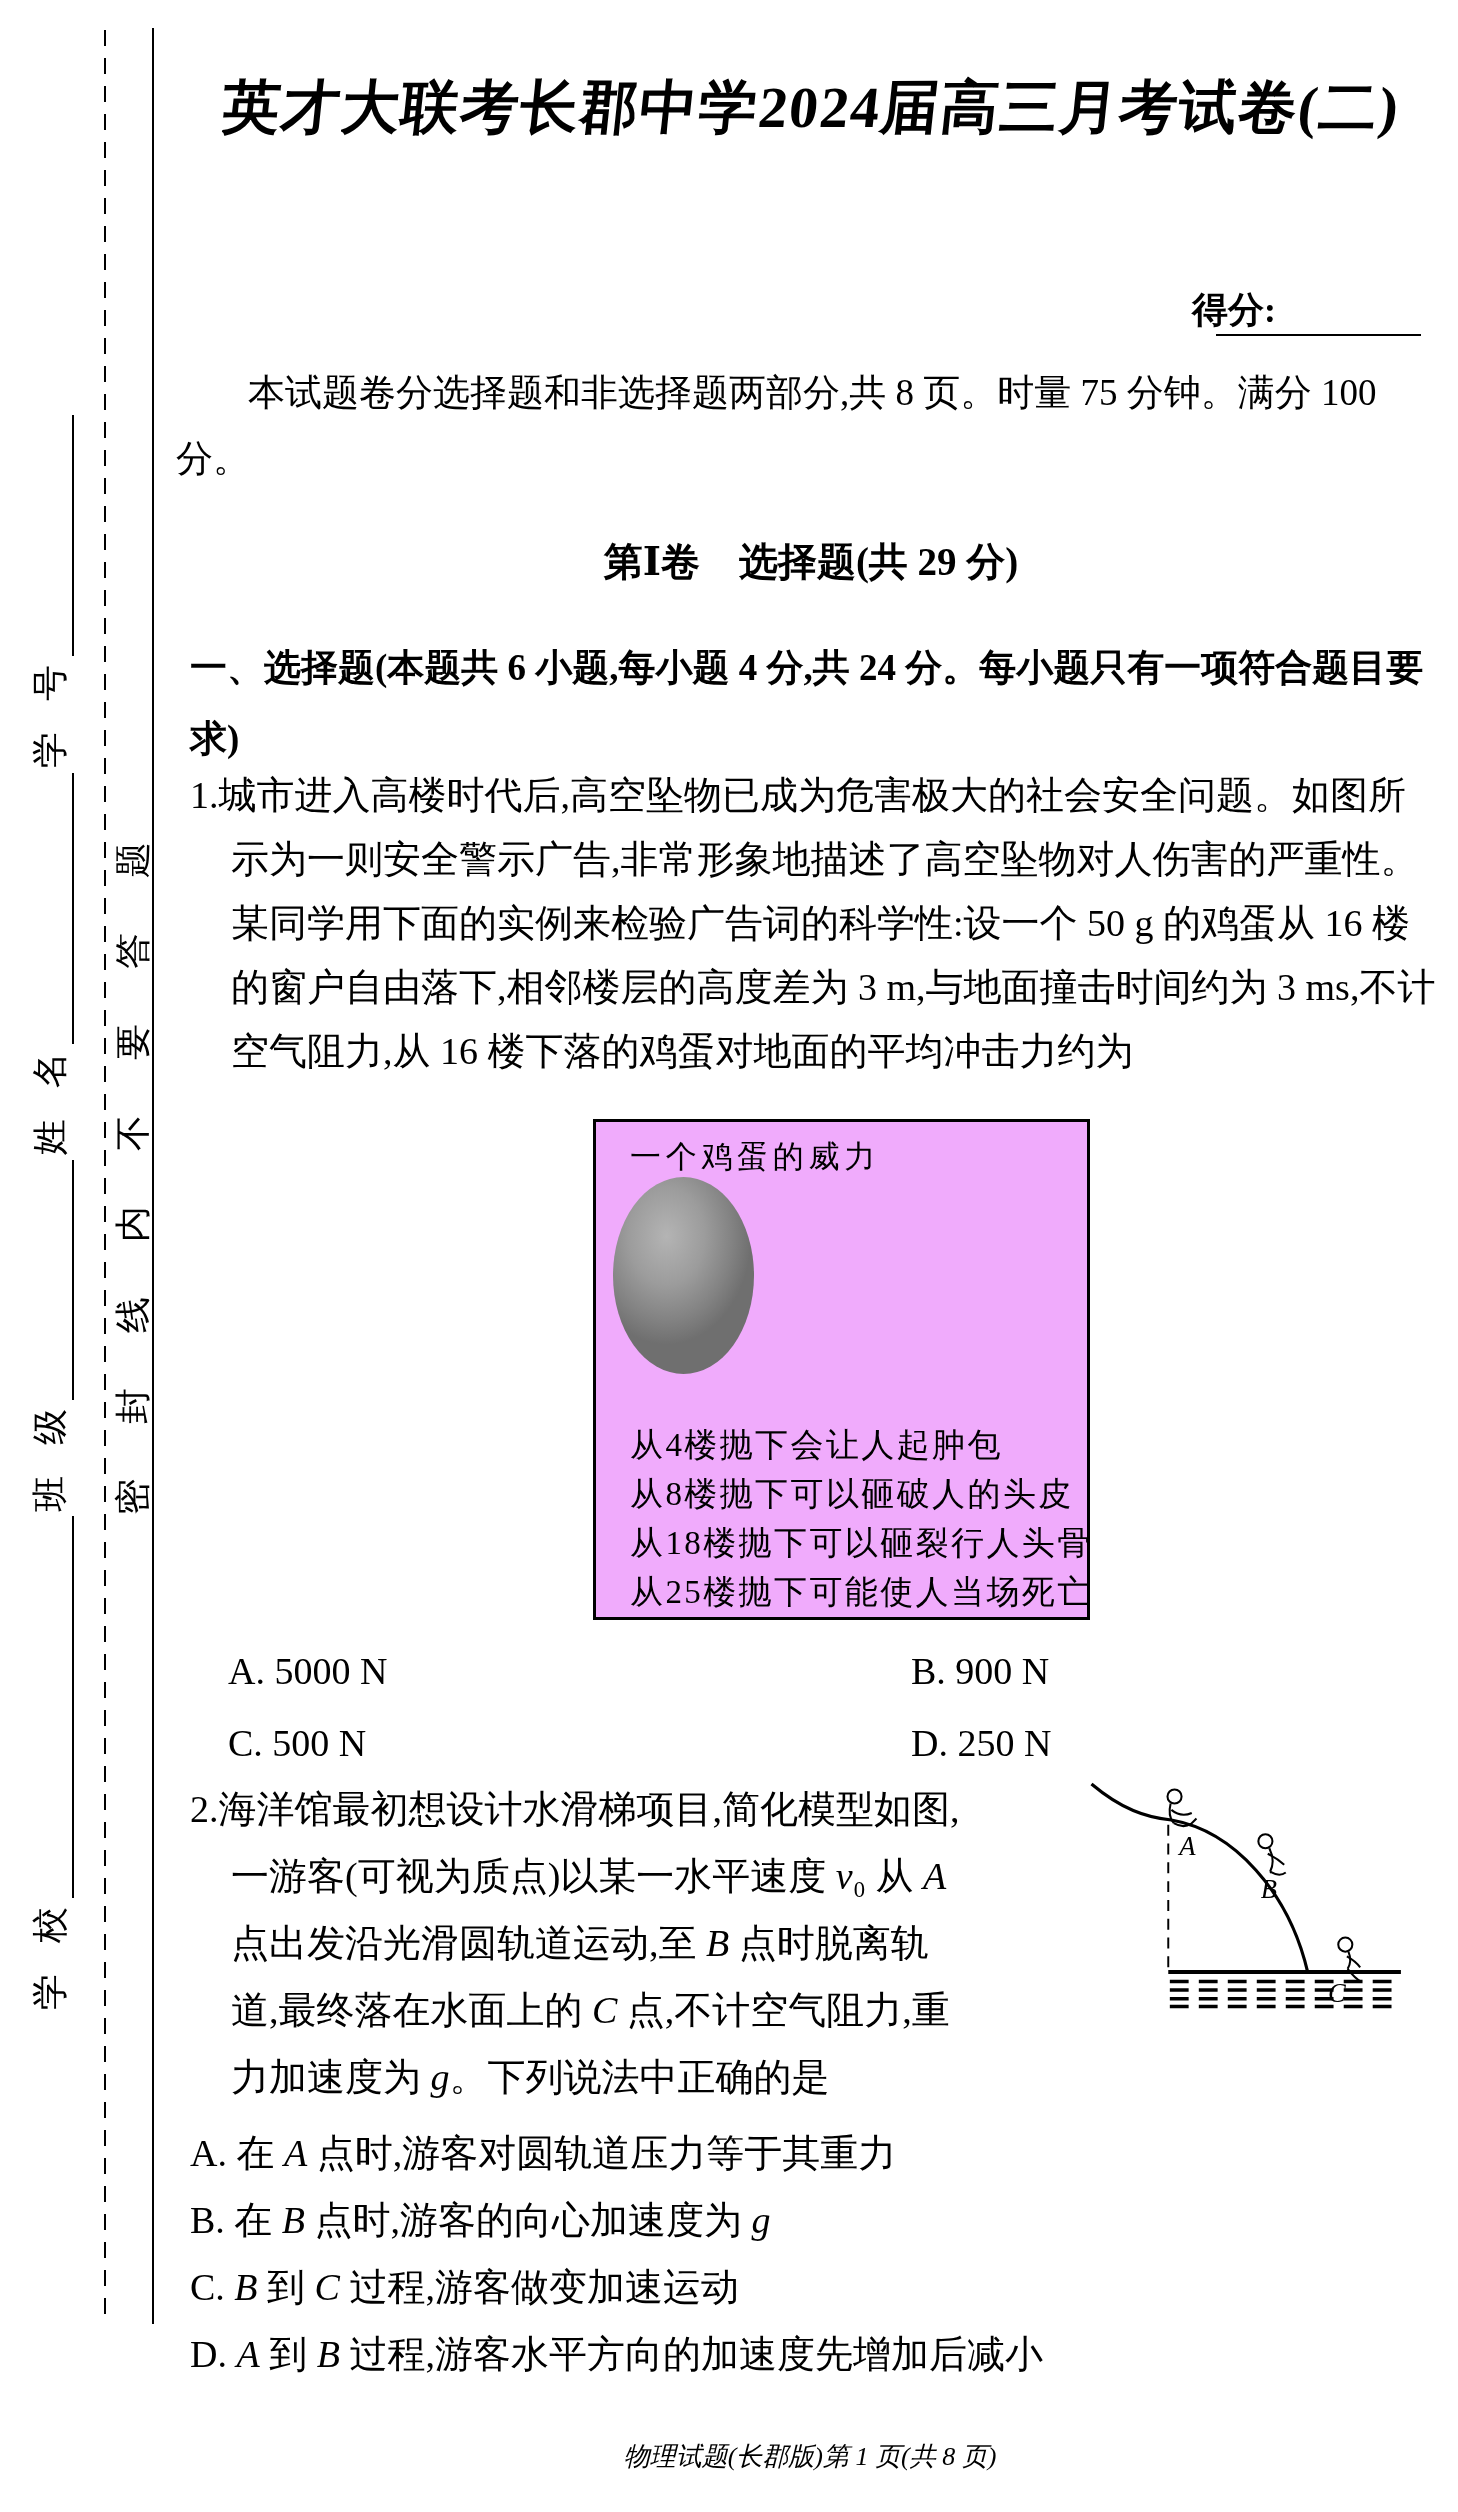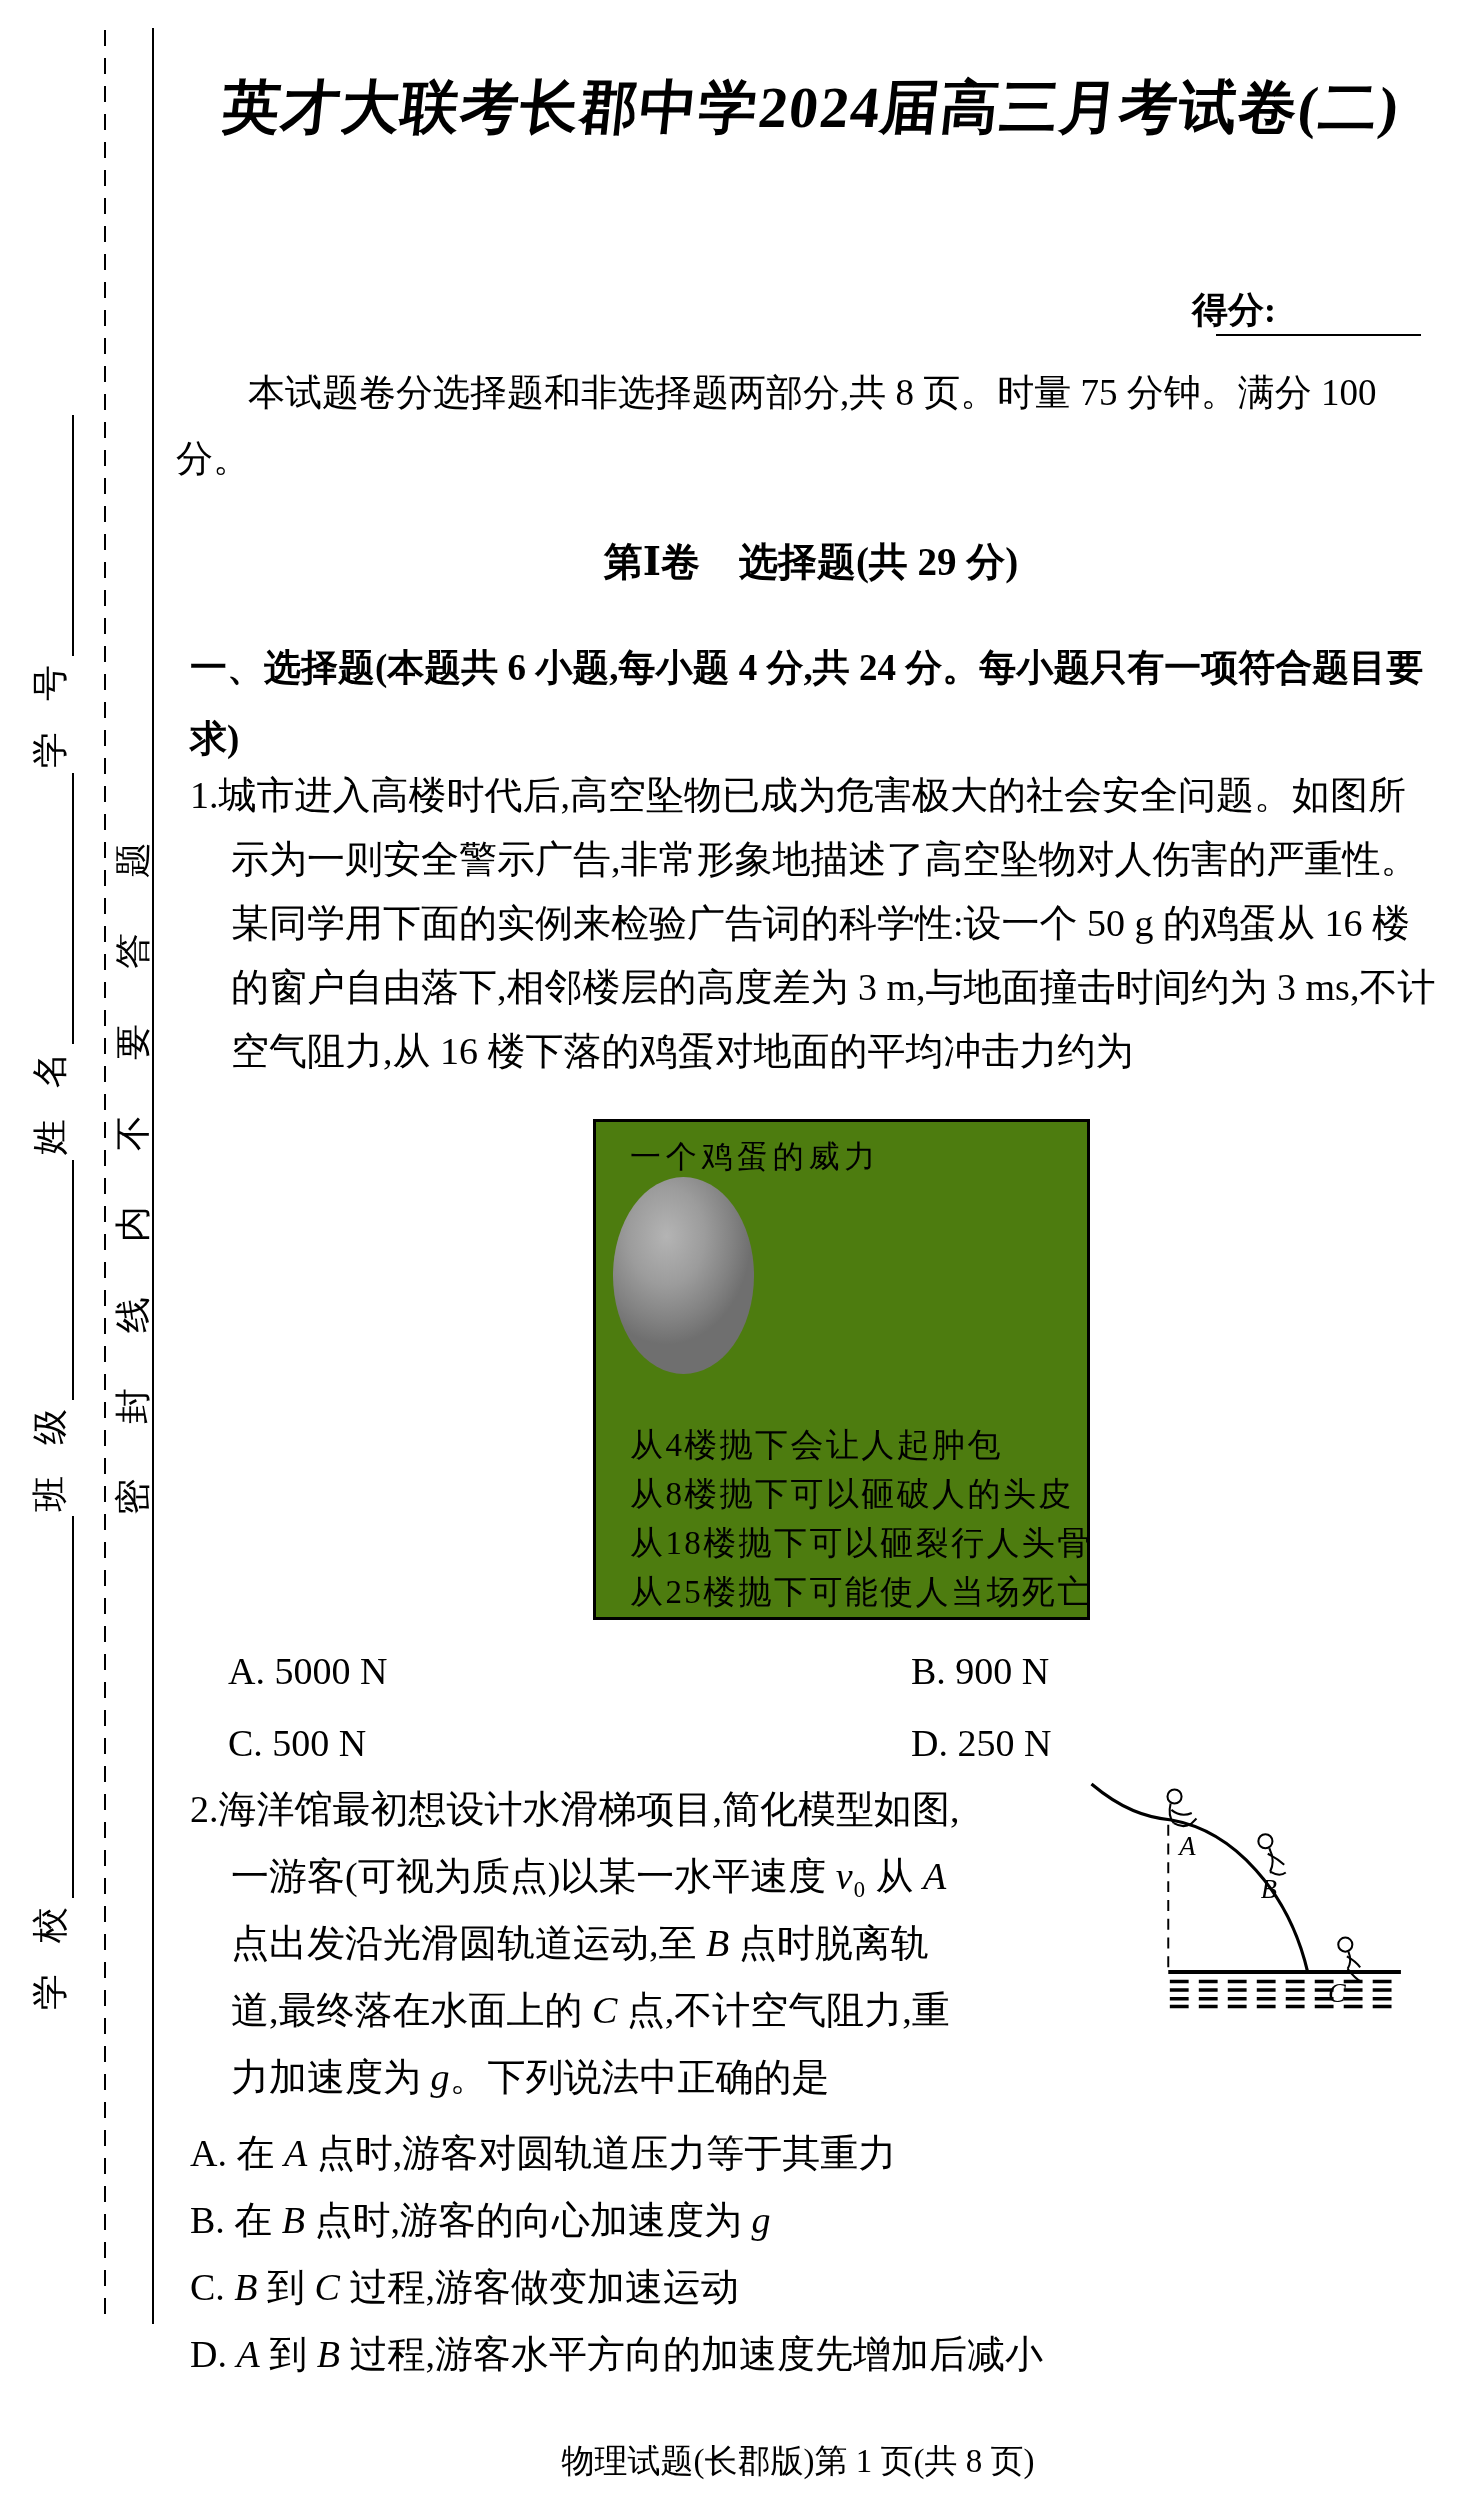--- a/index.html
+++ b/index.html
@@ -41,39 +41,39 @@
   .sec-heading{ position:absolute; left:188px; top:538px; width:1246px; text-align:center; font-size:39px; font-weight:bold; line-height:47px; }
   .sec-sub{ position:absolute; left:190px; top:632px; width:1254px; font-size:37px; font-weight:bold; line-height:71px; }
   .question{ position:absolute; font-size:38px; }
   .q1{ left:190px; top:763px; width:1252px; line-height:64px; }
   .q2{ left:190px; top:1776px; width:1254px; line-height:67px; }
   .qbody{ padding-left:41px; text-indent:-41px; }
   .qnum{ display:inline; }
   
   .egg-box{
     position:absolute; left:593px; top:1119px; width:491px; height:495px;
-    border:3.1px solid #000; background:#4d7c0f;
+    border:3.1px solid #000; background:#f0abfc;
   }
   .egg-box-title{ position:absolute; left:34px; top:14px; font-size:31px; letter-spacing:4.7px; }
   .egg{
     position:absolute; left:17px; top:55px; width:141px; height:197px; border-radius:50%;
     background:radial-gradient(ellipse 60% 55% at 38% 30%, #b4b4b4 0%, #9c9c9c 45%, #828282 78%, #6f6f6f 100%);
   }
   .egg-lines{ position:absolute; left:34px; top:299px; font-size:33px; line-height:49px; white-space:nowrap; letter-spacing:2.4px;}
   
   .q1-options{ position:absolute; left:228px; top:1635px; width:1175px; font-size:38px; line-height:72px; }
   .q1-options .row{ position:relative; }
   .q1-options .b-col{ position:absolute; left:683px; top:0; }
   .opt{ line-height:67px; }
   .opt-list{ margin-top:9.4px; }
   
   .fig2{ float:right; width:470px; height:268px; margin:-3.1px 0 0 7.8px; position:relative; }
   .fig2 svg{ position:absolute; left:0; top:0; }
   
-  .footer{ position:absolute; left:175px; top:2439px; width:1246px; text-align:center; font-size:33px; }
+  .footer{ position:absolute; left:187px; top:2439px; width:1246px; text-align:center; font-size:26px;font-style:italic; }
 </style>
 </head>
 <body>
 
 <div class="page">
 
   <div class="v-dashed"></div>
   <div class="v-solid"></div>
   <div class="rot sb-fields"><span class="sb-label">学校</span><span class="sb-blank" style="width: 382px;"></span><span class="sb-label">班级</span><span class="sb-blank" style="width: 240px;"></span><span class="sb-label">姓名</span><span class="sb-blank" style="width: 271px;"></span><span class="sb-label">学号</span><span class="sb-blank" style="width: 241px;"></span></div>
   <div class="rot sb-seal">密封线内不要答题</div>

